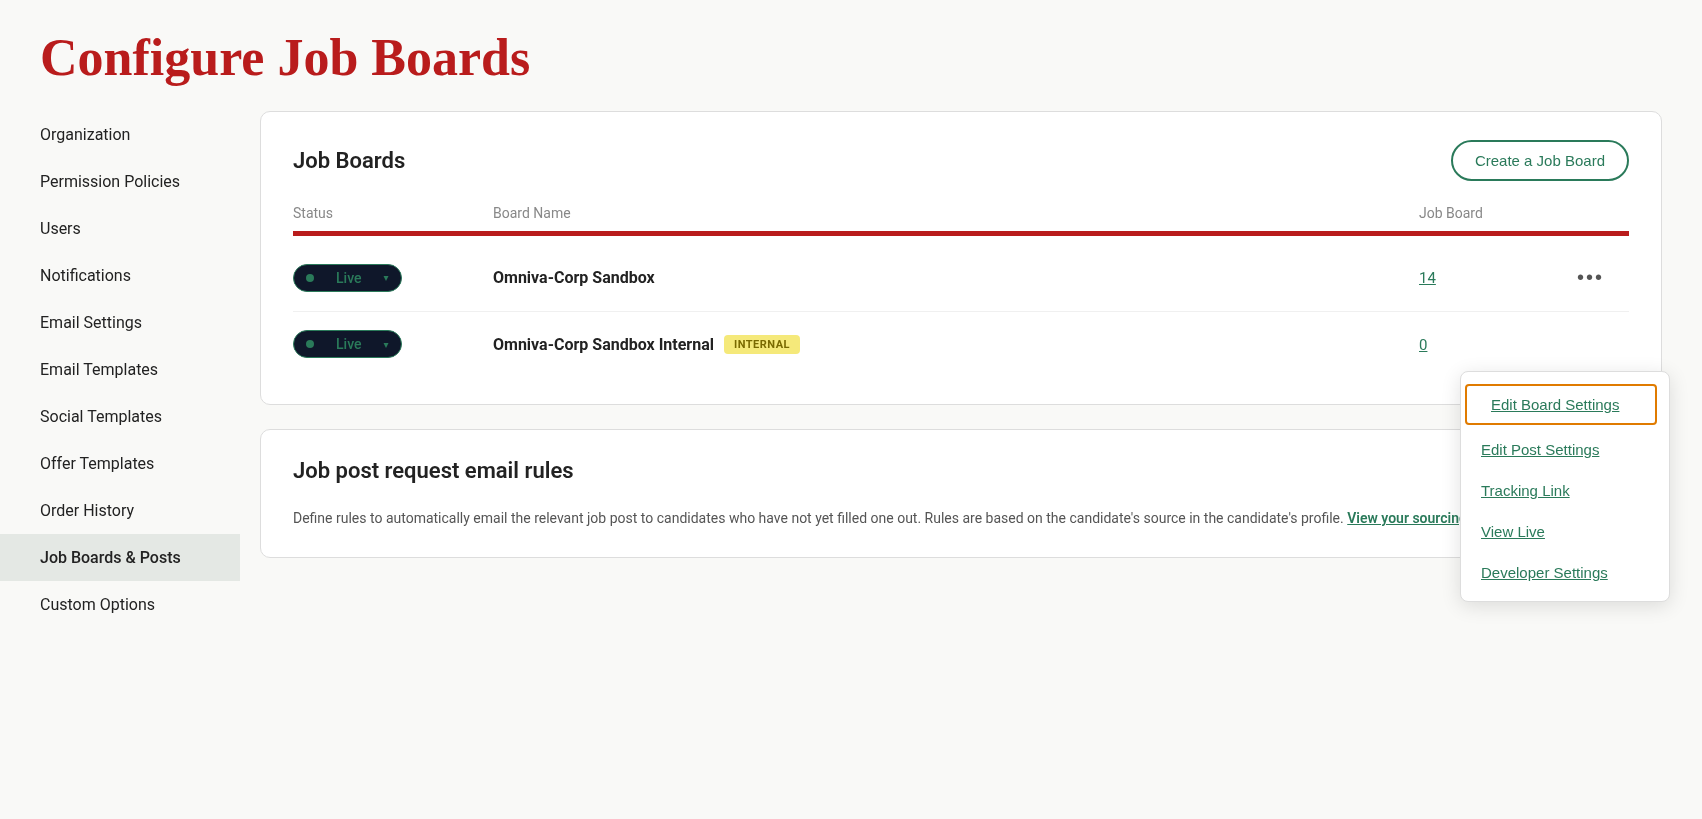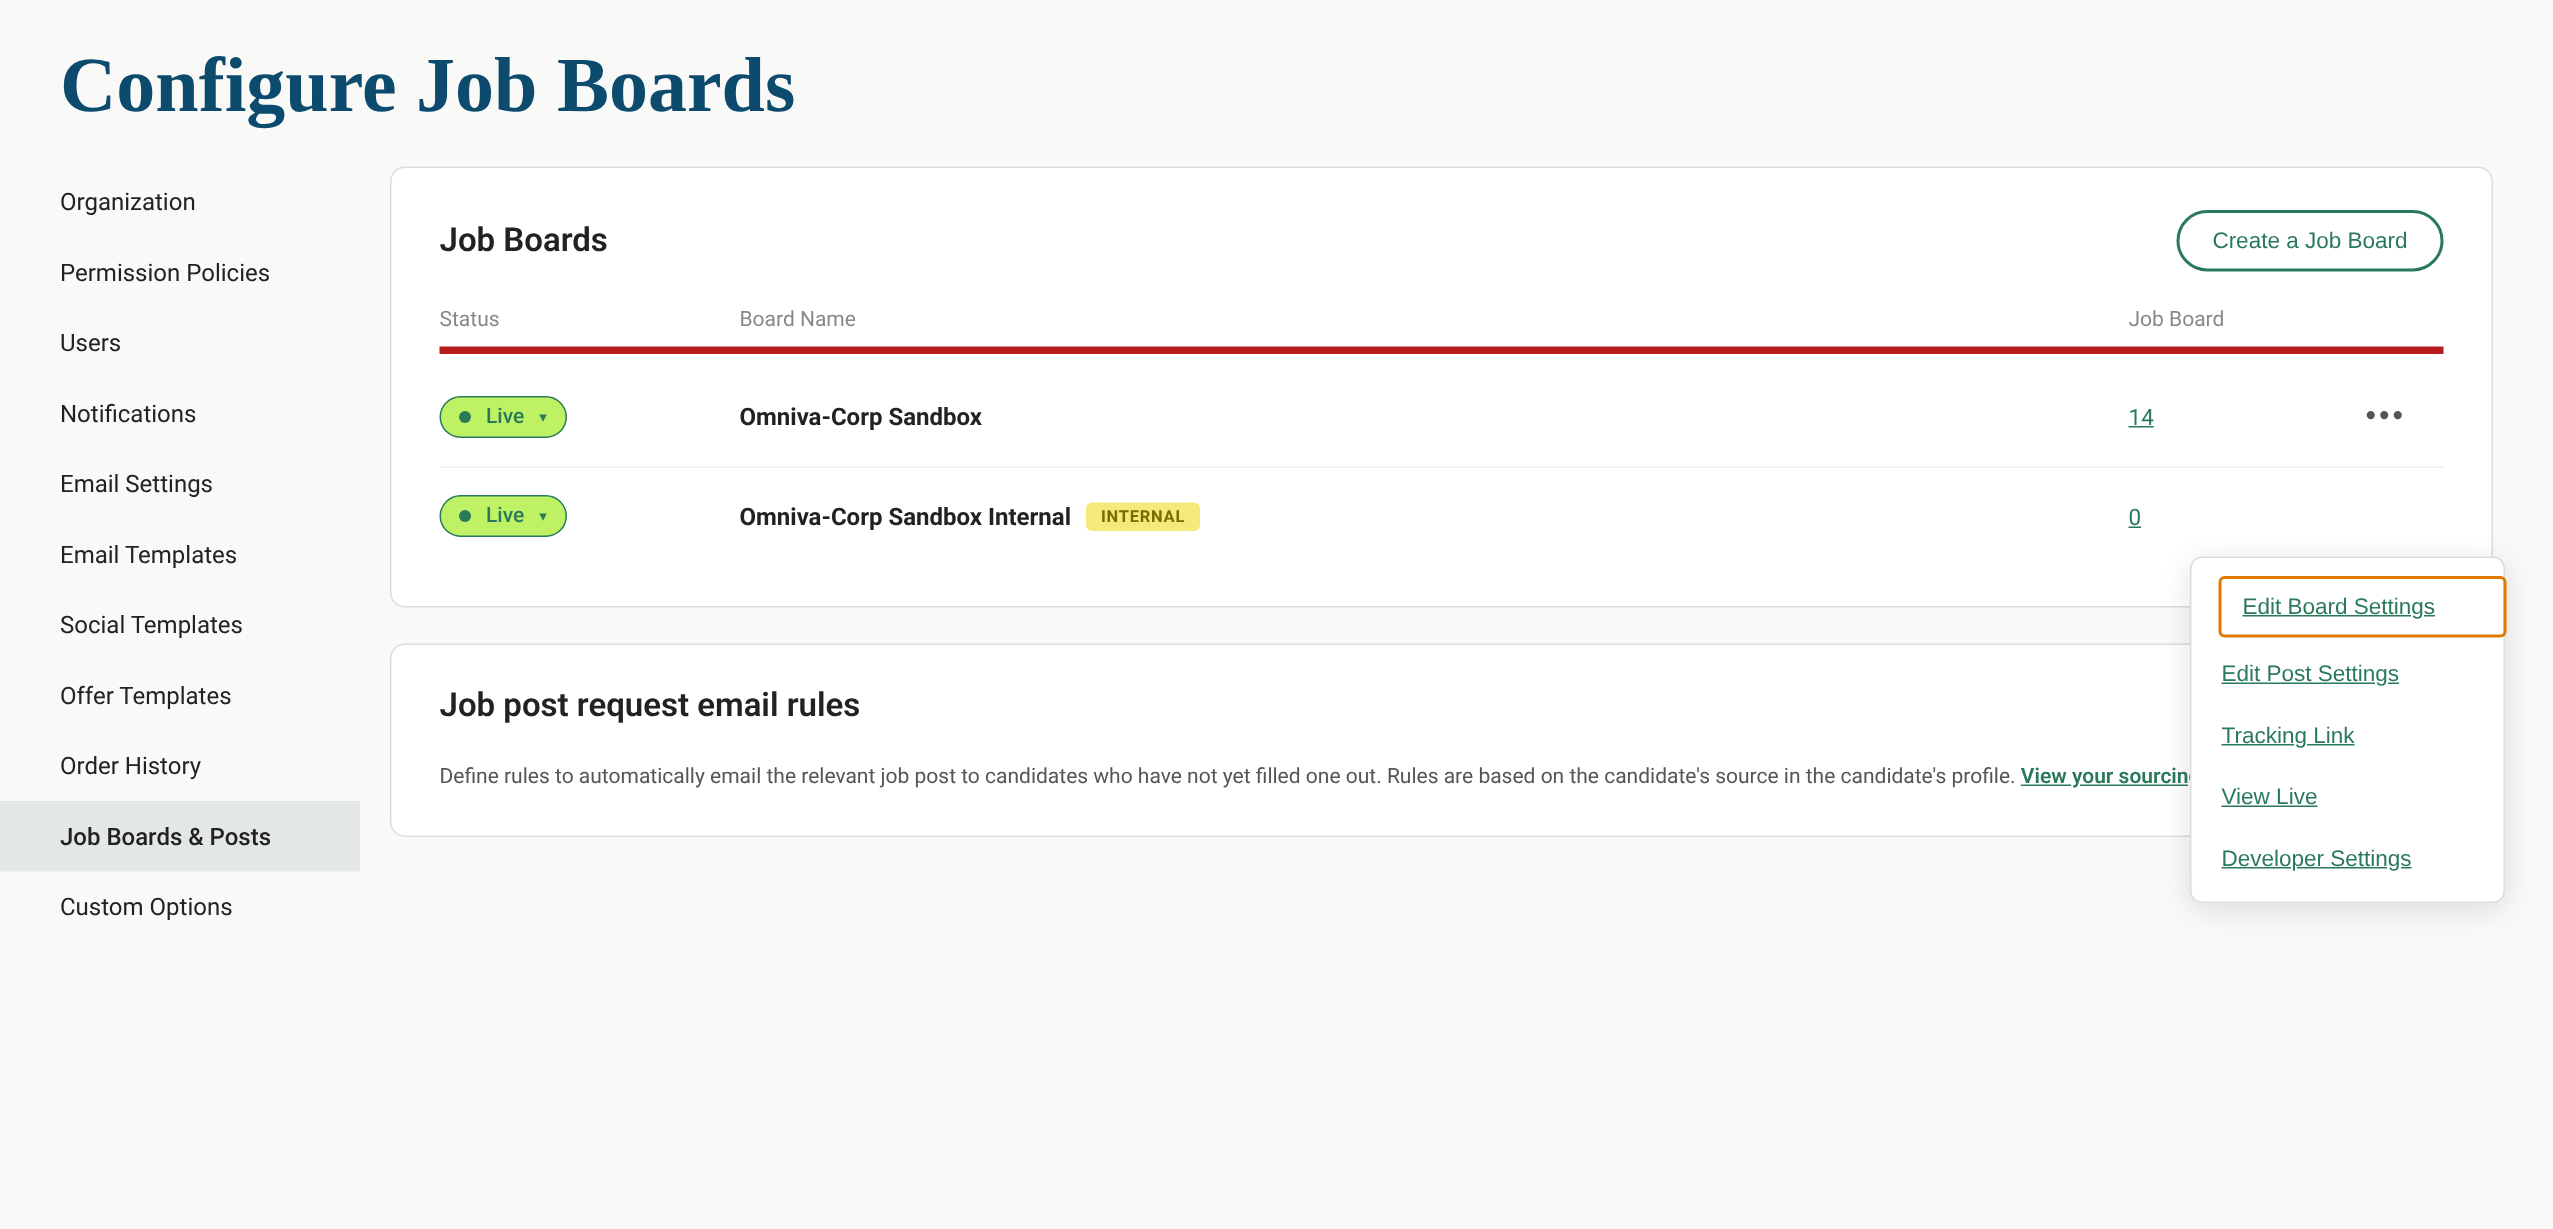--- a/index.html
+++ b/index.html
@@ -11,21 +11,21 @@
     }
     .page-wrapper {
       display: flex;
       flex-direction: column;
       min-height: 819px;
       padding: 0 0 0 0;
     }
     .page-title {
       font-size: 52px;
       font-weight: 700;
-      color: #0c4a6e;
+      color: #b91c1c;
       padding: 28px 40px 24px 40px;
       font-family: Georgia, 'Times New Roman', serif;
     }
     .content-area {
       display: flex;
       flex: 1;
     }
     .sidebar {
       width: 240px;
       flex-shrink: 0;
@@ -98,29 +98,29 @@
       align-items: center;
       padding: 18px 0;
       border-bottom: 1px solid #f0f0f0;
     }
     .table-row:last-child {
       border-bottom: none;
     }
     .status-badge {
       display: inline-flex;
       align-items: center;
-      gap: 10px;
+      gap: 22px;
       border: 1.5px solid #2a7a5a;
       border-radius: 20px;
       padding: 5px 12px;
       font-size: 14px;
       color: #2a7a5a;
       cursor: pointer;
       font-weight: 500;
-      background: #bef264;
+      background: #0f172a;
     }
     .status-dot {
       width: 8px;
       height: 8px;
       border-radius: 50%;
       background: #2a7a5a;
       display: inline-block;
     }
     .chevron-down {
       font-size: 10px;
@@ -184,24 +184,24 @@
       color: #2a7a5a;
       text-decoration: underline;
       cursor: pointer;
       background: none;
       border: none;
       width: 100%;
       text-align: left;
     }
     .dropdown-item.highlighted {
       border: 2.5px solid #e07b00;
-      margin: 4px 18px;
+      margin: 4px 4px;
       border-radius: 4px;
       width: calc(100% - 16px);
-      padding: 10px 14px;
+      padding: 10px 24px;
     }
     .email-rules-card .card-body {
       font-size: 14px;
       color: #555;
       line-height: 1.6;
     }
     .email-rules-card .card-body a {
       color: #2a7a5a;
       text-decoration: underline;
       font-weight: 600;

